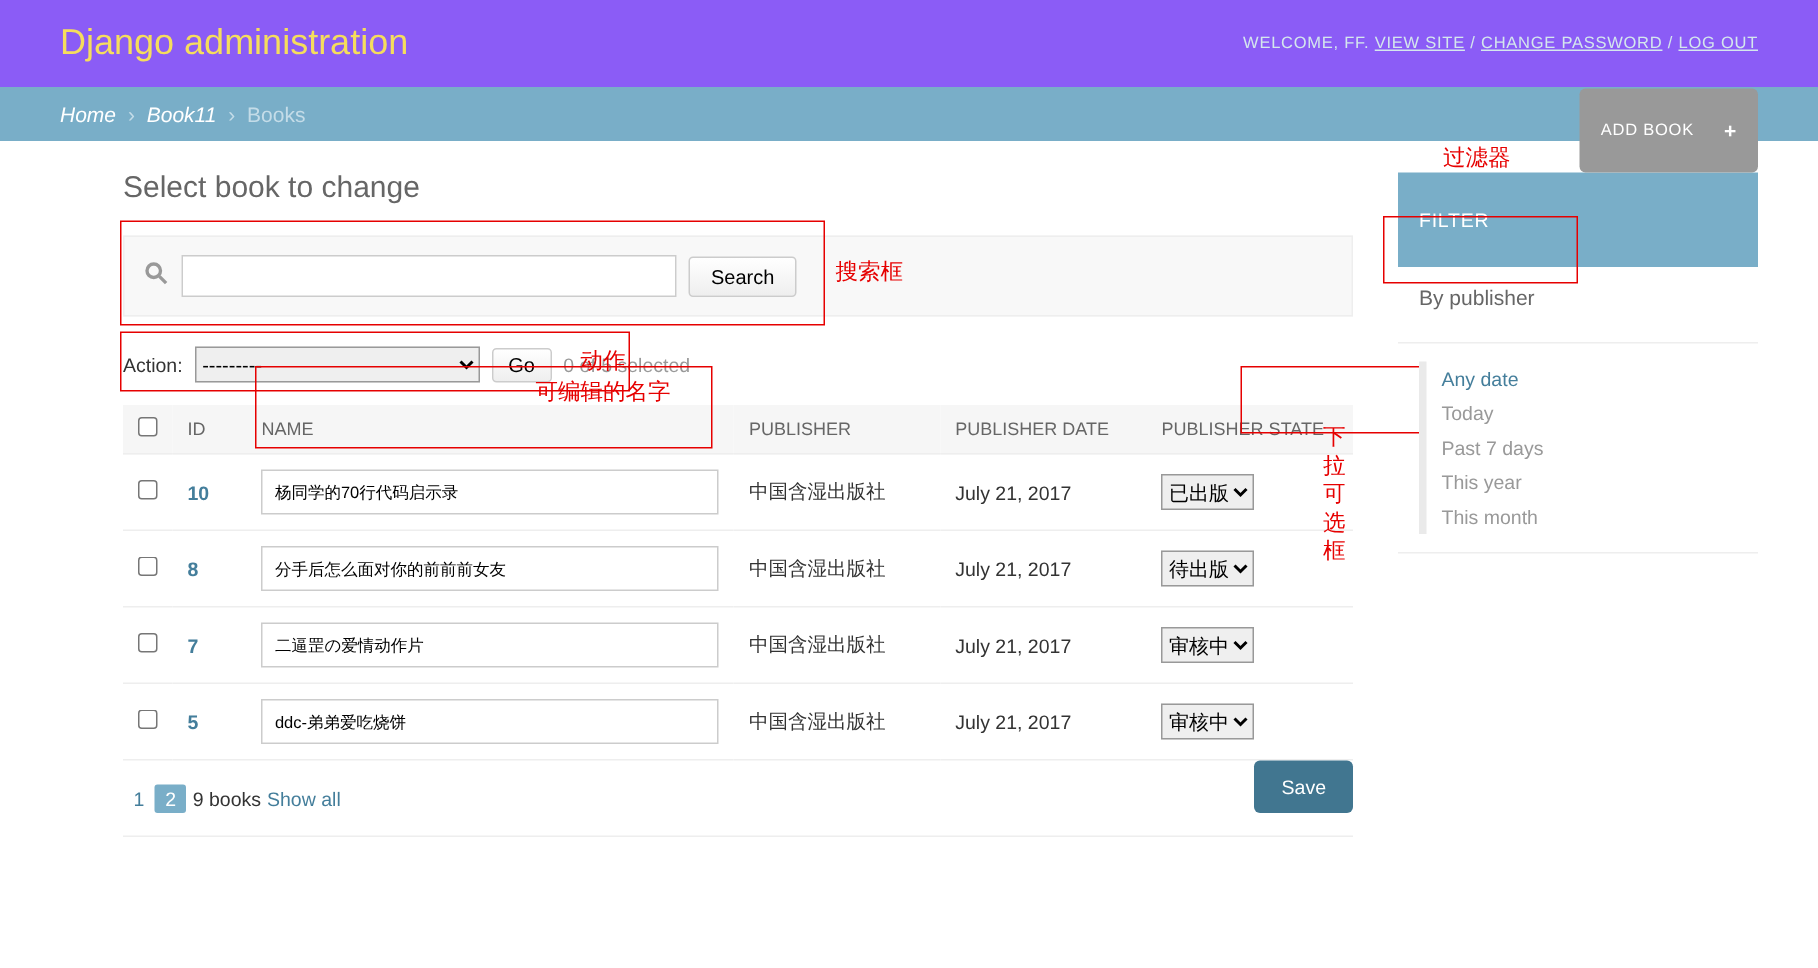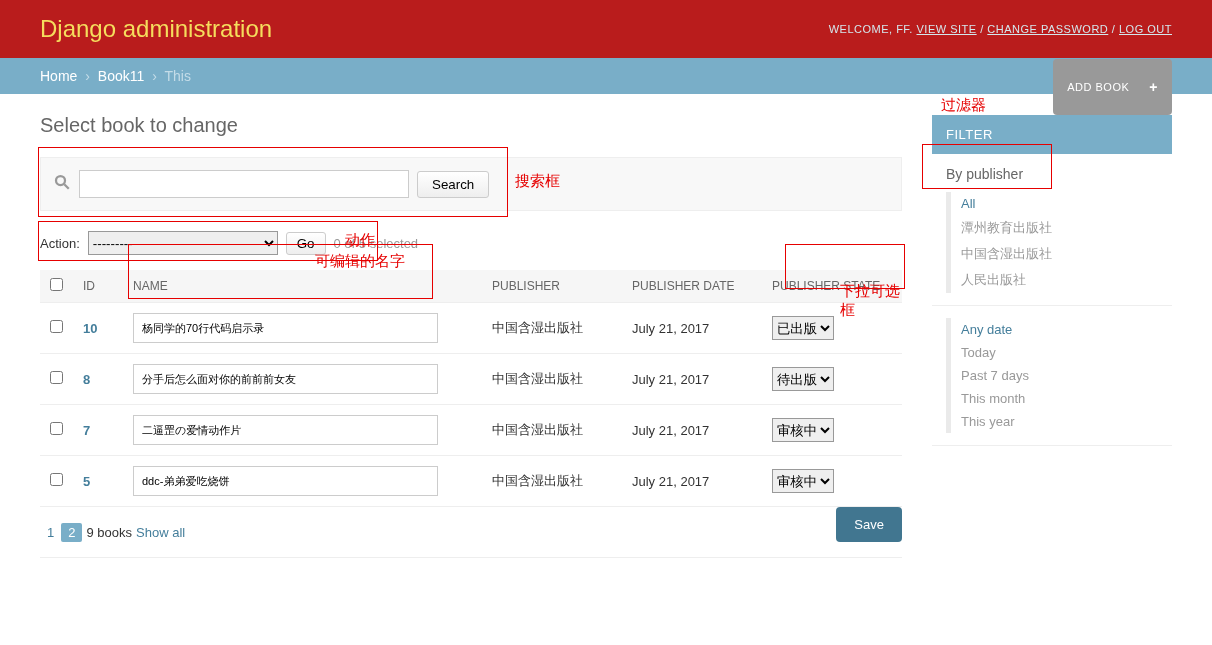--- a/index.html
+++ b/index.html
@@ -1,29 +1,29 @@
 <!DOCTYPE html>
 <html><head>
 <meta charset="utf-8">
 <style>
 * { box-sizing: border-box; margin: 0; padding: 0; }
 body { font-family: "Helvetica Neue", Arial, sans-serif; font-size: 14px; color: #333; background: #fff; }
 a { text-decoration: none; }
 
-.header { background: #b91c1c; color: #fff; padding: 15px 40px; display: flex; justify-content: space-between; align-items: center; }
+.header { background: #8b5cf6; color: #fff; padding: 15px 40px; display: flex; justify-content: space-between; align-items: center; }
 .site-title { color: #f5dd5d; font-size: 24px; font-weight: 300; }
 .user-tools { color: #d4e7ed; font-size: 11px; letter-spacing: 0.5px; }
 .user-tools a { color: #d4e7ed; text-decoration: underline; }
 
 .breadcrumbs { background: #79aec8; color: #c4dce8; padding: 10px 40px; font-size: 14px; }
-.breadcrumbs a { color: #fff; }
+.breadcrumbs a { color: #fff; font-style: italic; }
 .breadcrumbs .sep { margin: 0 4px; }
 
 .main-wrap { display: flex; padding: 20px 40px; gap: 30px; }
-.content { flex: 1; }
+.content { flex: 1; margin-left: 42px; }
 .sidebar { width: 240px; }
 
 .page-title { font-size: 20px; font-weight: 400; color: #666; margin-bottom: 20px; }
 
 .add-btn { background: #999; color: #fff; padding: 20px 14px; border-radius: 4px; font-size: 11px; letter-spacing: 0.5px; display: inline-flex; align-items: center; gap: 20px; float: right; margin-top: -55px; cursor: pointer; }
 .add-btn .plus { font-weight: bold; font-size: 14px; }
 
 .toolbar { background: #f8f8f8; border: 1px solid #eee; padding: 12px; margin-bottom: 20px; display: flex; align-items: center; gap: 8px; }
 .search-icon { color: #999; font-size: 16px; }
 .search-input { flex: 0 0 330px; height: 28px; border: 1px solid #ccc; padding: 0 8px; }
@@ -42,21 +42,21 @@
 .state-select { height: 24px; border: 1px solid #999; }
 
 .paginator { margin-top: 15px; display: flex; align-items: center; gap: 4px; font-size: 13px; }
 .paginator .pg { padding: 2px 7px; }
 .paginator .cur { background: #79aec8; color: #fff; border-radius: 2px; }
 .paginator .lnk { color: #447e9b; }
 .showall { color: #447e9b; }
 .save-btn { margin-left: auto; background: #417690; color: #fff; border: none; padding: 10px 18px; border-radius: 4px; cursor: pointer; font-size: 13px; }
 .paginator-row { display: flex; align-items: center; border-bottom: 1px solid #eee; padding-bottom: 15px; }
 
-.filter-title { background: #79aec8; color: #fff; padding: 12px 14px; font-size: 13px; letter-spacing: 0.5px; }
+.filter-title { background: #79aec8; color: #fff; padding: 24px 14px; font-size: 13px; letter-spacing: 0.5px; }
 .filter-section { padding: 12px 14px; border-bottom: 1px solid #eee; }
 .filter-heading { font-size: 14px; color: #666; margin-bottom: 10px; }
 .filter-list { list-style: none; border-left: 5px solid #eaeaea; padding-left: 10px; }
 .filter-list li { padding: 4px 0; font-size: 13px; color: #999; cursor: pointer; }
 .filter-list li.sel { color: #447e9b; }
 
 
 .anno-box { position: absolute; border: 1px solid #e60000; pointer-events: none; }
 .anno-label { position: absolute; color: #e60000; font-size: 15px; pointer-events: none; }
 .rel { position: relative; }
@@ -74,21 +74,21 @@
     <span> / </span>
     <a href="#">LOG OUT</a>
   </div>
 </div>
 
 <div class="breadcrumbs">
   <a href="#">Home</a>
   <span class="sep">›</span>
   <a href="#">Book11</a>
   <span class="sep">›</span>
-  <span>This</span>
+  <span>Books</span>
 </div>
 
 <div class="main-wrap rel">
   <div class="content">
     <h1 class="page-title">Select book to change</h1>
 
     <div class="rel">
       <div class="toolbar">
         <span class="search-icon">
           <svg width="18" height="18" viewBox="0 0 24 24" fill="none" stroke="#999" stroke-width="3">
@@ -181,37 +181,31 @@
   </div>
 
   <div class="sidebar rel">
     <div class="add-btn">
       <span>ADD BOOK</span>
       <span class="plus">+</span>
     </div>
     <div style="clear:both;"></div>
 
     <div class="anno-box" style="left:-10px; top:30px; width:130px; height:45px;"></div>
-    <span class="anno-label" style="left:9px; top:-18px;">过滤器</span>
+    <span class="anno-label" style="left:30px; top:-18px;">过滤器</span>
 
     <div class="filter-title">FILTER</div>
 
     <div class="filter-section">
       <div class="filter-heading">By publisher</div>
-      <ul class="filter-list" id="flist-pub">
-          <li class="sel">All</li>
-          <li>潭州教育出版社</li>
-          <li>中国含湿出版社</li>
-          <li>人民出版社</li>
-        </ul>
     </div>
 
     <div class="filter-section">
       <ul class="filter-list" id="flist-date">
           <li class="sel">Any date</li>
           <li>Today</li>
           <li>Past 7 days</li>
+          <li>This year</li>
           <li>This month</li>
-          <li>This year</li>
         </ul>
     </div>
   </div>
 </div>
 
 </body></html>

